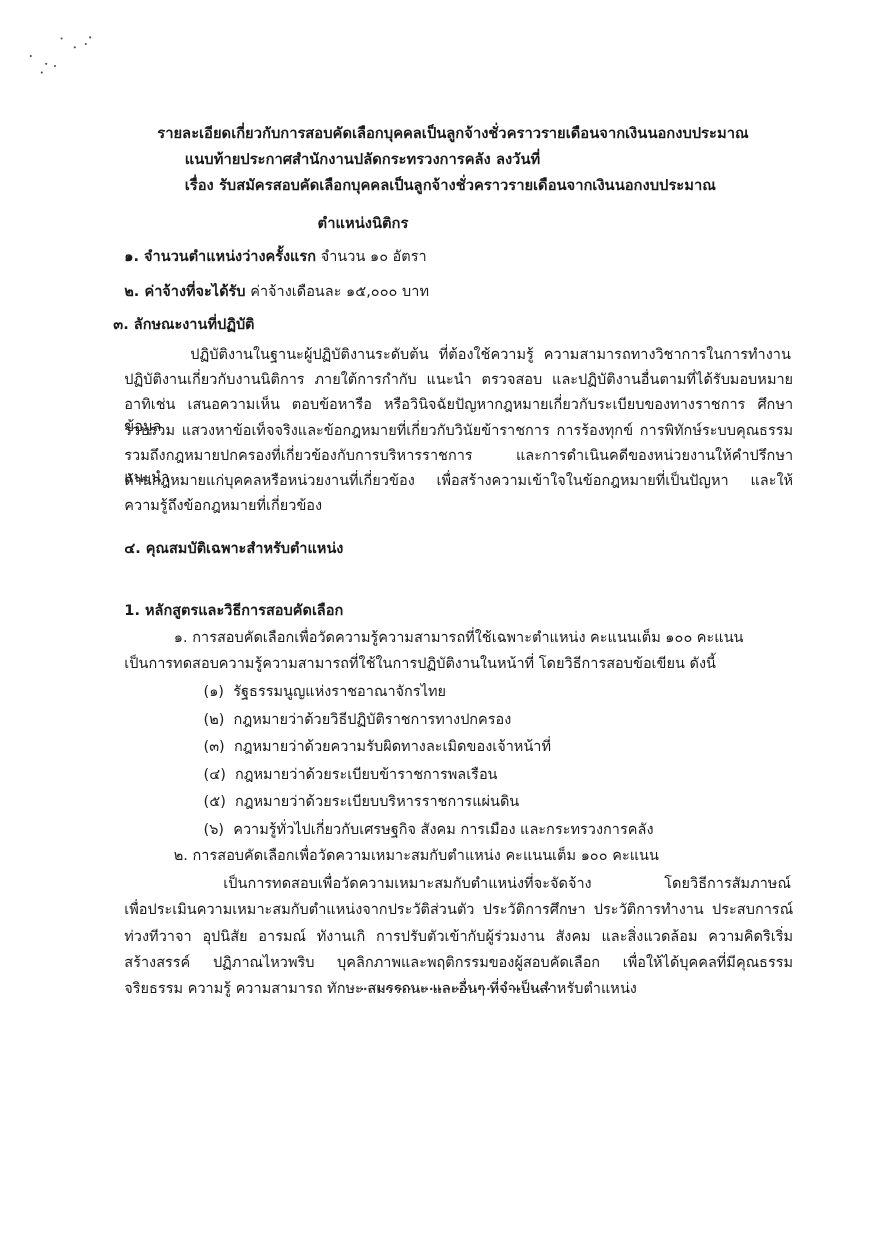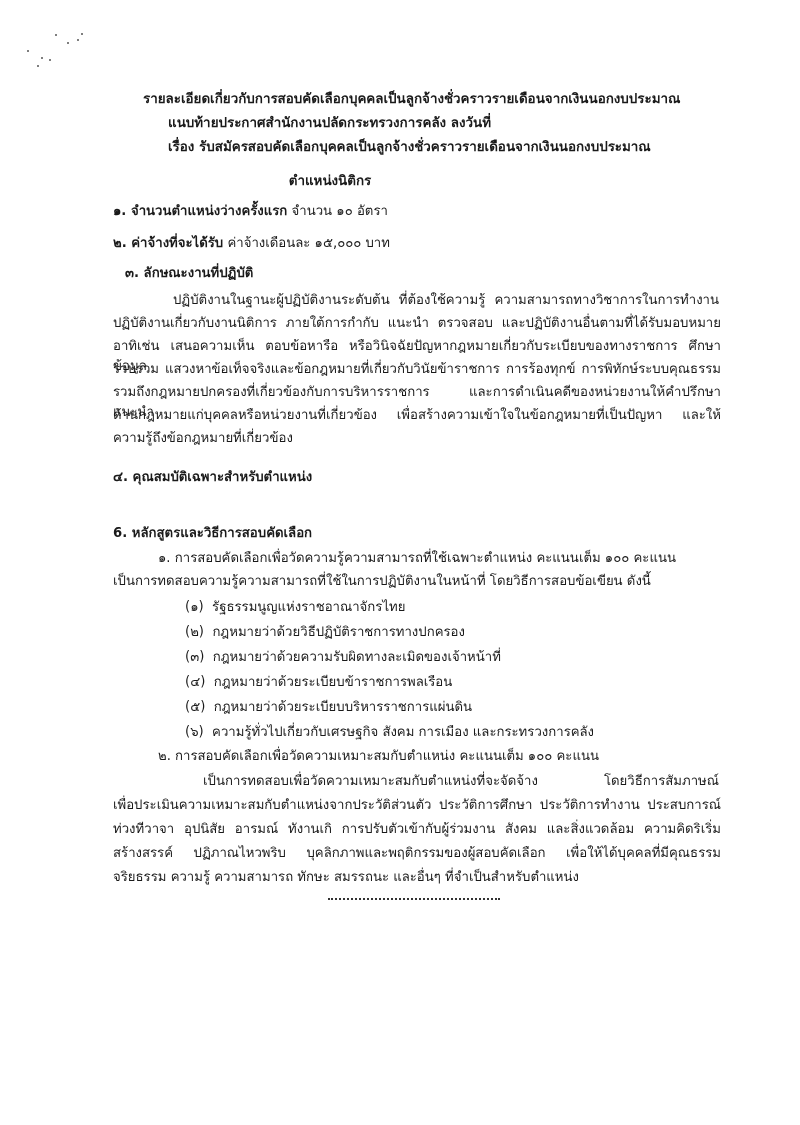--- a/index.html
+++ b/index.html
@@ -3,21 +3,21 @@
 <meta charset="utf-8">
 <style>
   html, body { margin: 0; padding: 0; background: #ffffff; }
   body {
     width: 800px; height: 1125px; position: relative; overflow: hidden;
     font-family: "DejaVu Sans", sans-serif; color: #1a1a1a;
   }
   .specks { position: absolute; left: 25px; top: 30px; width: 70px; height: 40px; }
   .specks span { position: absolute; width: 2px; height: 2px; background: #555; border-radius: 50%; }
   .page { position: absolute; left: 0; top: 0; width: 800px; height: 1125px; }
-  .line { position: absolute; white-space: nowrap; font-size: 13.2px; line-height: 20px; }
+  .line { position: absolute; white-space: nowrap; font-size: 13.2px; line-height: 20px; margin-top: 23px; }
   .bold { font-weight: bold; }
   .head { font-weight: bold; font-size: 13.4px; }
   .center { left: 0; width: 660px; text-align: center; }
   .just { width: 608px; text-align: justify; text-align-last: justify; white-space: normal; }
   .dots {
     position: absolute; left: 328px; top: 898px; width: 172px; height: 0;
     border-top: 2px dotted #333;
   }
 </style>
 </head>
@@ -44,32 +44,32 @@
   <div class="line" style="left:113px;top:201px">
     <span class="bold">๑. จำนวนตำแหน่งว่างครั้งแรก</span>
     <span>จำนวน ๑๐ อัตรา</span>
   </div>
 
   <div class="line" style="left:113px;top:233px">
     <span class="bold">๒. ค่าจ้างที่จะได้รับ</span>
     <span>ค่าจ้างเดือนละ ๑๕,๐๐๐ บาท</span>
   </div>
 
-  <div class="line bold" style="left:125px;top:263px">๓. ลักษณะงานที่ปฏิบัติ</div>
+  <div class="line bold" style="left:103px;top:263px">๓. ลักษณะงานที่ปฏิบัติ</div>
   <div class="line just" style="left:113px;top:290px;text-indent:60px;width:606px">ปฏิบัติงานในฐานะผู้ปฏิบัติงานระดับต้น ที่ต้องใช้ความรู้ ความสามารถทางวิชาการในการทำงาน</div>
   <div class="line just" style="left:113px;top:313px">ปฏิบัติงานเกี่ยวกับงานนิติการ ภายใต้การกำกับ แนะนำ ตรวจสอบ และปฏิบัติงานอื่นตามที่ได้รับมอบหมาย</div>
   <div class="line just" style="left:113px;top:336px">อาทิเช่น เสนอความเห็น ตอบข้อหารือ หรือวินิจฉัยปัญหากฎหมายเกี่ยวกับระเบียบของทางราชการ ศึกษาข้อมูล</div>
   <div class="line just" style="left:113px;top:359px">รวบรวม แสวงหาข้อเท็จจริงและข้อกฎหมายที่เกี่ยวกับวินัยข้าราชการ การร้องทุกข์ การพิทักษ์ระบบคุณธรรม</div>
   <div class="line just" style="left:113px;top:382px">รวมถึงกฎหมายปกครองที่เกี่ยวข้องกับการบริหารราชการ และการดำเนินคดีของหน่วยงานให้คำปรึกษาแนะนำ</div>
   <div class="line just" style="left:113px;top:405px">ด้านกฎหมายแก่บุคคลหรือหน่วยงานที่เกี่ยวข้อง เพื่อสร้างความเข้าใจในข้อกฎหมายที่เป็นปัญหา และให้</div>
   <div class="line" style="left:113px;top:428px">ความรู้ถึงข้อกฎหมายที่เกี่ยวข้อง</div>
 
   <div class="line bold" style="left:113px;top:467px">๔. คุณสมบัติเฉพาะสำหรับตำแหน่ง</div>
 
-  <div class="line bold" style="left:113px;top:523px">6. หลักสูตรและวิธีการสอบคัดเลือก</div>
+  <div class="line bold" style="left:113px;top:523px">1. หลักสูตรและวิธีการสอบคัดเลือก</div>
   <div class="line" style="left:158px;top:548px">๑. การสอบคัดเลือกเพื่อวัดความรู้ความสามารถที่ใช้เฉพาะตำแหน่ง คะแนนเต็ม ๑๐๐ คะแนน</div>
   <div class="line" style="left:113px;top:571px">เป็นการทดสอบความรู้ความสามารถที่ใช้ในการปฏิบัติงานในหน้าที่ โดยวิธีการสอบข้อเขียน ดังนี้</div>
 
   <div class="line" style="left:185px;top:597px">
     <span>(๑)</span>&nbsp;
     <span>รัฐธรรมนูญแห่งราชอาณาจักรไทย</span>
   </div>
   <div class="line" style="left:185px;top:622px">
     <span>(๒)</span>&nbsp;
     <span>กฎหมายว่าด้วยวิธีปฏิบัติราชการทางปกครอง</span>

